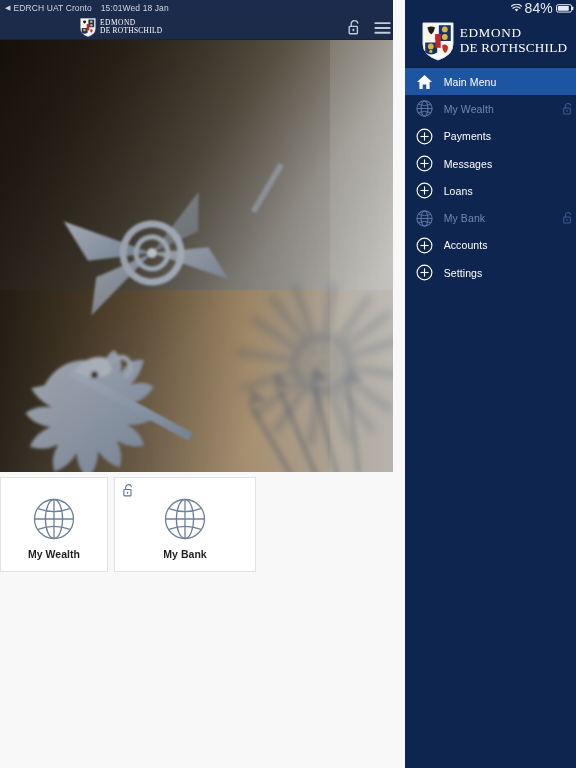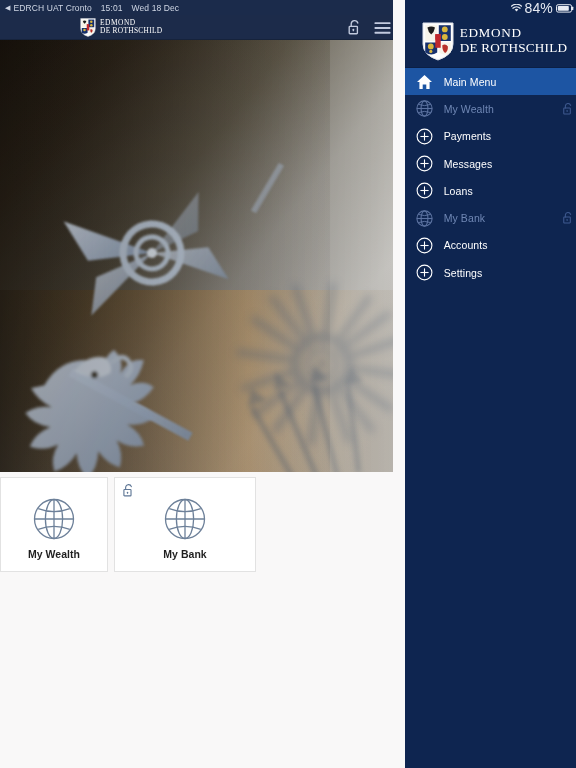--- a/index.html
+++ b/index.html
@@ -27,21 +27,21 @@
     padding-left: 5px;
     color: #cfd6e4;
     font-size: 8.5px;
     letter-spacing: .1px;
     white-space: nowrap;
   }
   #status-bar .back-caret {
     font-size: 7px; margin-right: 3px; color: #cfd6e4; line-height: 1;
   }
   #status-bar .carrier { margin-right: 9px; }
-  #status-bar .time { margin-right: 9px; }
+  #status-bar .time { }
   #status-bar .date { }
 
   
   #app-header {
     position: relative;
     height: 25px; width: 401px;
     background: #1c2b4a;
     display: flex; align-items: center;
     border-bottom: 1px solid #16233c;
   }
@@ -165,21 +165,21 @@
 <body>
 
 <div id="app">
 
   <div id="left-pane">
 
     <div id="status-bar">
       <span class="back-caret">◀</span>
       <span class="carrier">EDRCH UAT Cronto</span>
       <span class="time">15:01</span>
-      <span class="date">Wed 18 Dec</span>
+      <span class="date">Wed 18 Jan</span>
     </div>
 
     <div id="app-header">
       <div class="hdr-logo">
         <span>
           <svg class="shield-sm" viewBox="0 0 32 39">
             <path d="M1 1 H31 V22 Q31 33 16 38 Q1 33 1 22 Z" fill="#fdfdfd" stroke="#cfd3da" stroke-width="1"></path>
             <path d="M3.2 3.2 H15.2 V19 H3.2 Z" fill="#f6f3e8"></path>
             <path d="M16.8 3.2 H28.8 V19 H16.8 Z" fill="#16306b"></path>
             <path d="M3.2 20.6 H15.2 V30.5 Q9 34.5 3.2 30.5 Z" fill="#16306b"></path>

